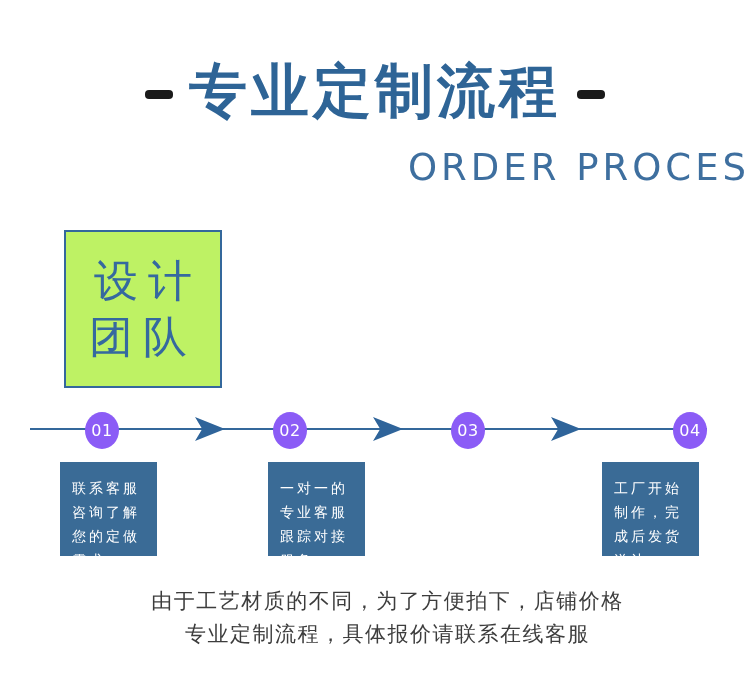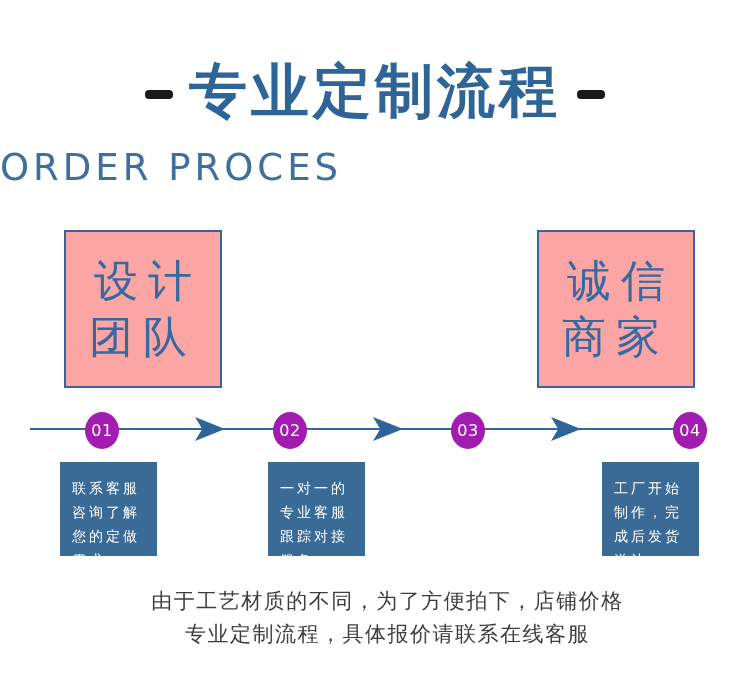--- a/index.html
+++ b/index.html
@@ -32,34 +32,34 @@
     font-size: 58px;
     font-weight: bold;
     letter-spacing: 4px;
     color: #2e6496;
     line-height: 1.15;
     white-space: nowrap;
   }
   .subtitle {
     position: absolute;
     top: 146px; left: 0; right: 0;
-    text-align: left;
+    text-align: right;
     font-size: 37px;
     font-weight: normal;
     letter-spacing: 4px;
     color: #3e6f9f;
     white-space: nowrap;
   }
   
   .feature-box {
     position: absolute;
     top: 230px;
     width: 158px; height: 158px;
     border: 2px solid #34689c;
-    background: #fca5a5;
+    background: #bef264;
     display: flex;
     align-items: center;
     justify-content: center;
     text-align: center;
   }
   .feature-box .feature-text {
     font-size: 44px;
     color: #35699f;
     line-height: 56px;
     letter-spacing: 10px;
@@ -74,21 +74,21 @@
     position: absolute;
     top: 428px; left: 30px;
     width: 677px; height: 2px;
     background: #34689b;
   }
   .step-circle {
     position: absolute;
     top: 412px;
     width: 34px; height: 37px;
     border-radius: 50%;
-    background: #a21caf;
+    background: #8b5cf6;
     display: flex;
     align-items: center;
     justify-content: center;
     color: #ffffff;
     font-size: 16px;
     letter-spacing: 0.5px;
   }
   .circle-1 { left: 85px; }
   .circle-2 { left: 273px; }
   .circle-3 { left: 451px; }
@@ -143,24 +143,20 @@
     <span class="title-dash"></span>
     <span class="main-title">专业定制流程</span>
     <span class="title-dash"></span>
   </div>
   <div class="subtitle">ORDER PROCES</div>
 
   <div class="feature-box feature-1">
     <span class="feature-text">设计
 团队</span>
   </div>
-  <div class="feature-box feature-3">
-    <span class="feature-text">诚信
-商家</span>
-  </div>
 
   <div class="timeline-line"></div>
 
   <div class="step-circle circle-1">
     <span>01</span>
   </div>
   <div class="timeline-arrow arrow-1"></div>
   <div class="step-circle circle-2">
     <span>02</span>
   </div>

